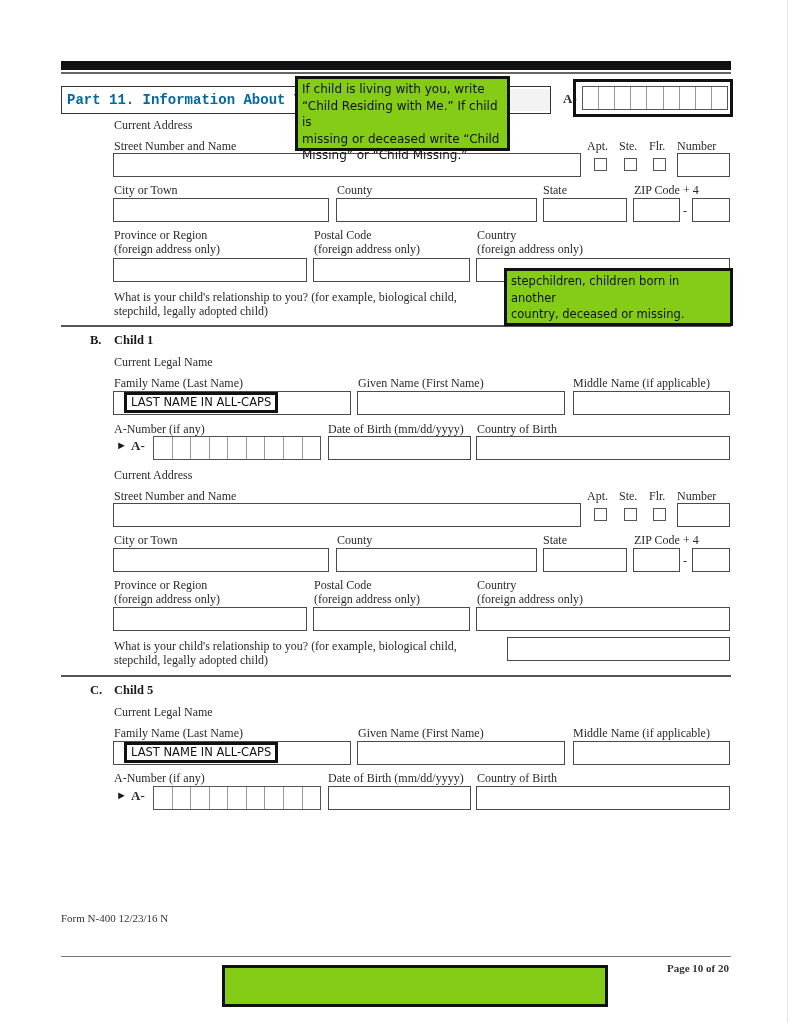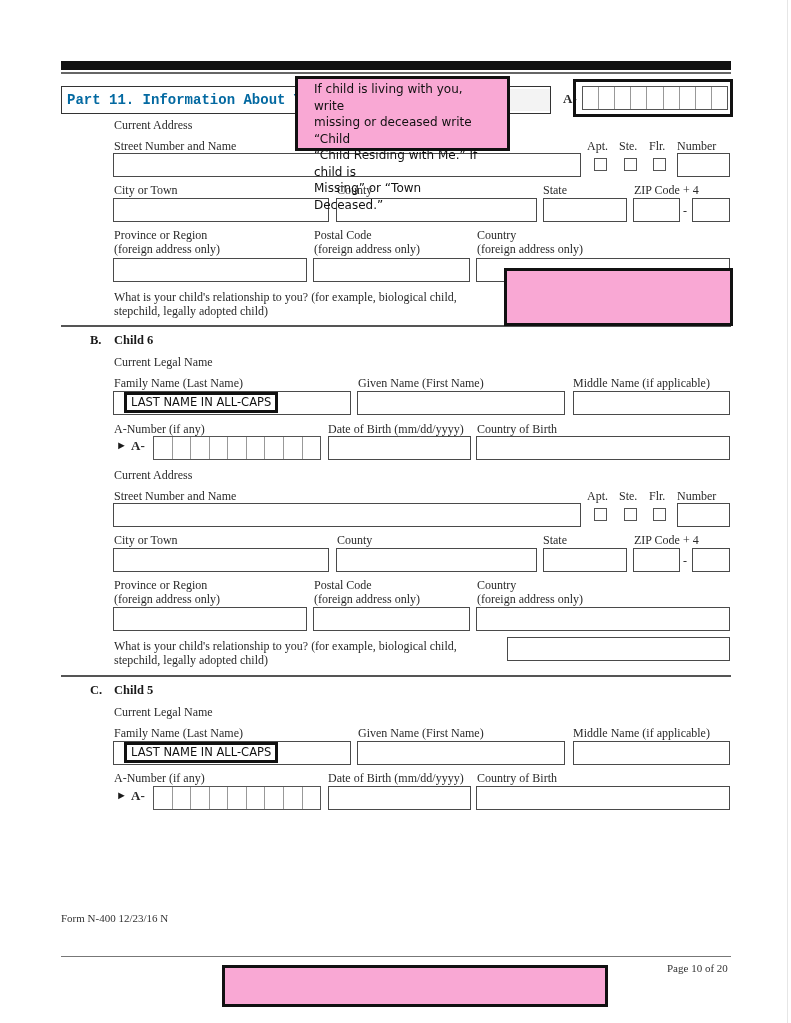--- a/index.html
+++ b/index.html
@@ -12,21 +12,21 @@
   .topbar { left: 61px; top: 61px; width: 670px; height: 9px; background: #111; }
   .topbar2 { left: 61px; top: 72px; width: 670px; height: 2px; background: #666; }
   .part-header { left: 61px; top: 86px; width: 490px; height: 28px; border: 1px solid #333; background: #fff; }
   .part-title { position: absolute; left: 5px; top: 5px; font-size: 14px; font-weight: bold; font-family: Liberation Mono, monospace; color: #0369a1; white-space: nowrap; }
   .part-shade { position: absolute; left: 440px; top: 2px; width: 48px; height: 22px; background: #f3f3f3; }
   .a-label { font-weight: bold; font-size: 13px; }
   .anum-wrap { position: absolute; border: 1px solid #555; display: flex; background:#fff; }
   .anum-wrap .cell { flex: 1; border-right: 1px solid #999; }
   .anum-wrap .cell:last-child { border-right: none; }
   .hl { position: absolute; border: 3px solid #111; }
-  .callout { position: absolute; border: 3px solid #111; background: #f9a8d4; font-family: "DejaVu Sans", "Liberation Sans", sans-serif; color: #111; padding: 2px 16px; }
+  .callout { position: absolute; border: 3px solid #111; background: #84cc16; font-family: "DejaVu Sans", "Liberation Sans", sans-serif; color: #111; padding: 2px 4px; }
   .callout span { display: block; }
   .caps-tag { position: absolute; border: 3px solid #111; background: #fff; font-family: "DejaVu Sans", "Liberation Sans", sans-serif; font-size: 11.5px; line-height: 15px; padding: 0 4px; color: #111; white-space: nowrap; }
   .hr { position: absolute; height: 2px; background: #555; }
   .sec-letter { position: absolute; font-weight: bold; font-size: 12.5px; }
   .sec-title { position: absolute; font-weight: bold; font-size: 12.5px; }
   .arrow { position: absolute; font-size: 11px; font-weight: bold; }
   .footer-text { position: absolute; font-size: 11px; color: #333; white-space: nowrap; }
   .edge { position: absolute; left: 787px; top: 0; width: 1px; height: 1023px; background: #e6e6e6; }
 </style>
 </head>
@@ -90,21 +90,21 @@
 <div class="box" style="left:113px; top:258px; width:194px; height:24px;"></div>
 <div class="box" style="left:313px; top:258px; width:157px; height:24px;"></div>
 <div class="box" style="left:476px; top:258px; width:254px; height:24px;"></div>
 
 <span class="lbl" style="left:114px; top:290px;">What is your child's relationship to you? (for example, biological child,</span>
 <span class="lbl" style="left:114px; top:304px;">stepchild, legally adopted child)</span>
 
 <div class="hr" style="left:61px; top:325px; width:670px;"></div>
 
 <span class="sec-letter" style="left:90px; top:333px;">B.</span>
-<span class="sec-title" style="left:114px; top:333px;">Child 6</span>
+<span class="sec-title" style="left:114px; top:333px;">Child 1</span>
 
 <span class="lbl" style="left:114px; top:355px;">Current Legal Name</span>
 <span class="lbl" style="left:114px; top:376px;">Family Name (Last Name)</span>
 <span class="lbl" style="left:358px; top:376px;">Given Name (First Name)</span>
 <span class="lbl" style="left:573px; top:376px;">Middle Name (if applicable)</span>
 
 <div class="box" style="left:113px; top:391px; width:238px; height:24px;"></div>
 <div class="caps-tag" style="left:124px; top:392px;">LAST NAME IN ALL-CAPS</div>
 <div class="box" style="left:357px; top:391px; width:208px; height:24px;"></div>
 <div class="box" style="left:573px; top:391px; width:157px; height:24px;"></div>
@@ -199,26 +199,28 @@
     <div class="cell"></div>
     <div class="cell"></div>
     <div class="cell"></div>
     <div class="cell"></div>
 </div>
 <div class="box" style="left:328px; top:786px; width:143px; height:24px;"></div>
 <div class="box" style="left:476px; top:786px; width:254px; height:24px;"></div>
 
 <div class="hr" style="left:61px; top:956px; width:670px; height:1px; background:#777;"></div>
 <span class="footer-text" style="left:61px; top:912px;">Form N-400  12/23/16  N</span>
-<span class="footer-text" style="left:667px; top:962px;">Page 10 of 20</span>
+<span class="footer-text" style="left:667px; top:962px;font-weight:bold;">Page 10 of 20</span>
 
 <div class="callout" style="left:295px; top:76px; width:215px; height:75px; font-size:12px; line-height:16.5px;">
   <span>If child is living with you, write</span>
+  <span>“Child Residing with Me.” If child is</span>
   <span>missing or deceased write “Child</span>
-  <span>“Child Residing with Me.” If child is</span>
-  <span>Missing” or “Town Deceased.”</span>
+  <span>Missing” or “Child Missing.”</span>
 </div>
 
 <div class="callout" style="left:504px; top:268px; width:229px; height:58px; font-size:11.5px; line-height:16.5px;">
+  <span>stepchildren, children born in another</span>
+  <span>country, deceased or missing.</span>
 </div>
 
 <div class="callout" style="left:222px; top:965px; width:386px; height:42px; font-size:11.5px; line-height:16.5px;">
 </div>
 
 </body></html>

